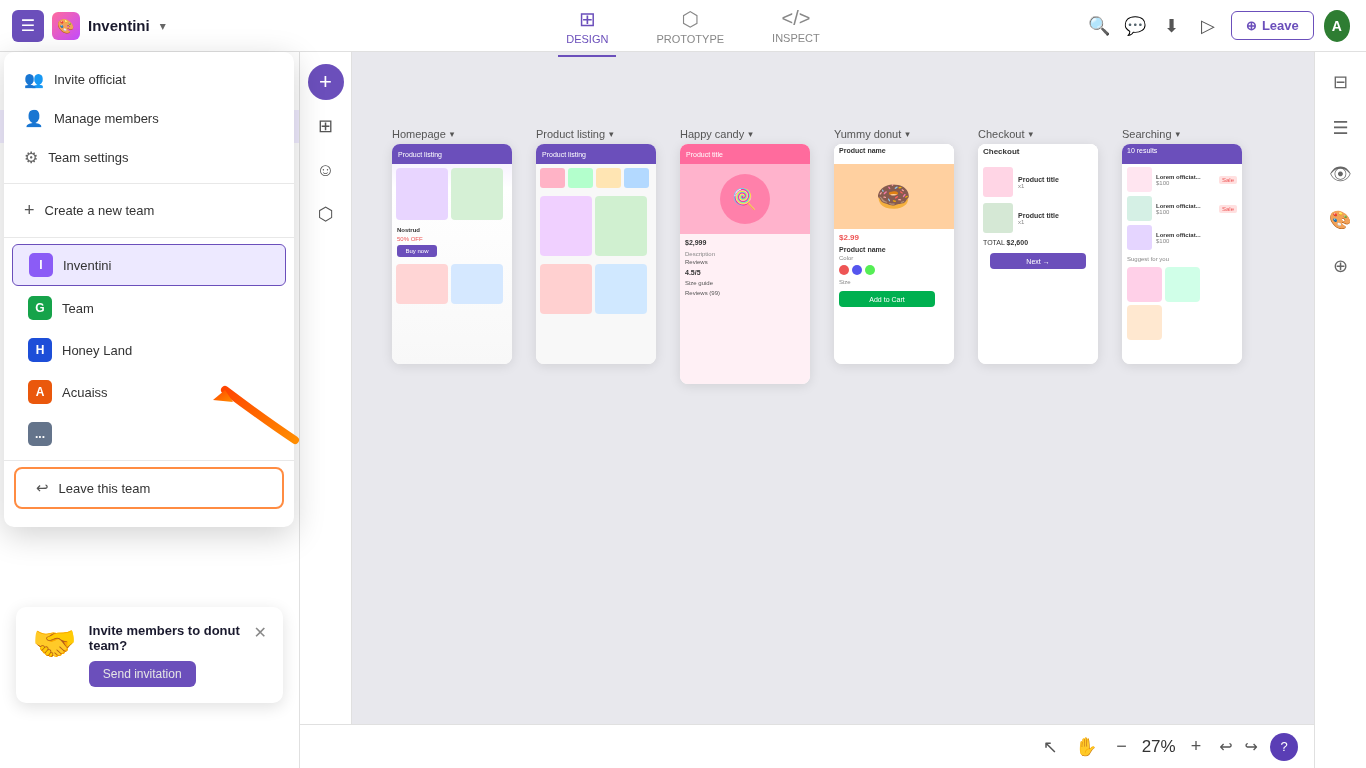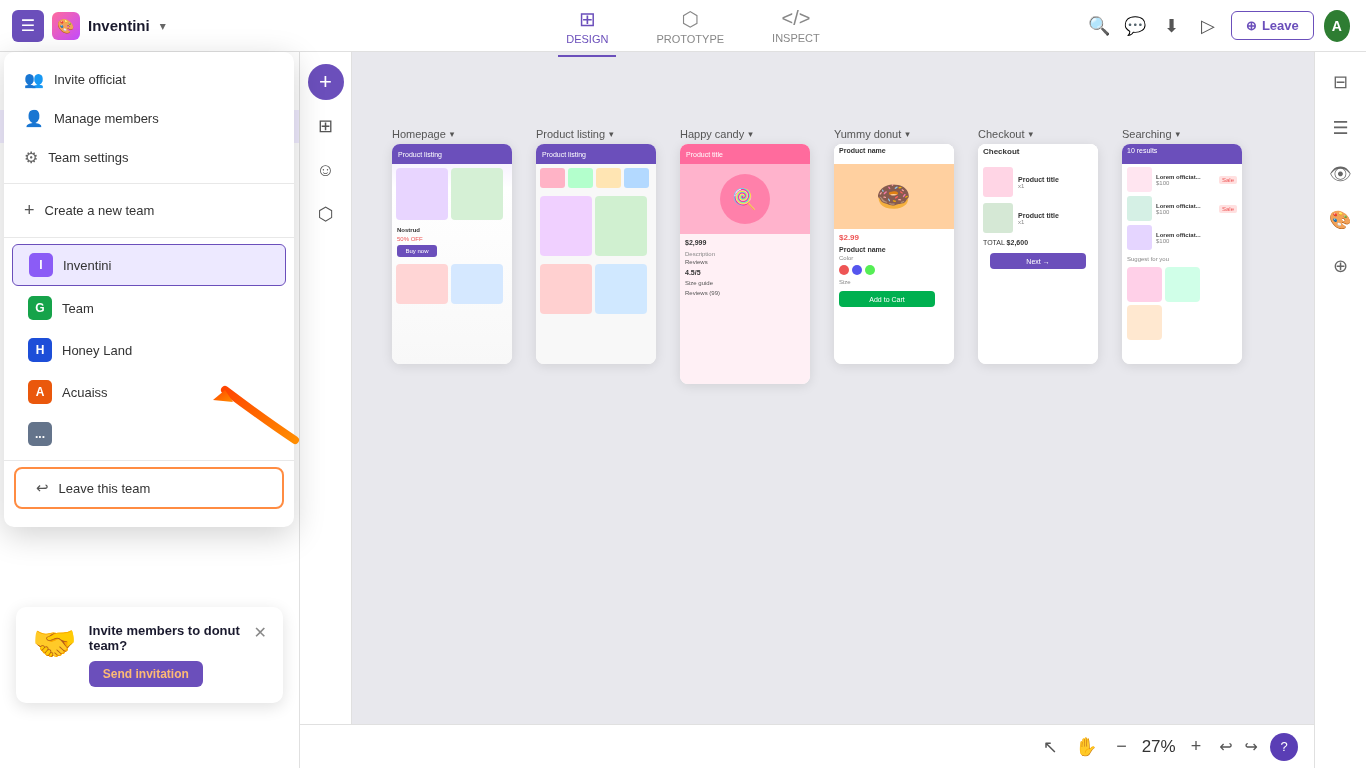--- a/index.html
+++ b/index.html
@@ -187,22 +187,22 @@
     .invite-banner {
       position: absolute; bottom: 55px; left: 8px; right: 8px;
       background: #fff; border-radius: 10px; box-shadow: 0 4px 16px rgba(0,0,0,0.12);
       padding: 16px; display: flex; align-items: flex-start; gap: 12px;
       z-index: 60;
     }
     .invite-emoji { font-size: 36px; flex-shrink: 0; }
     .invite-text { flex: 1; }
     .invite-title { font-size: 13px; font-weight: 600; color: #1a1a2e; margin-bottom: 8px; }
     .send-invite-btn {
-      background: #6b4fbb; color: #fdba74; border: none; border-radius: 6px;
-      padding: 6px 14px; font-size: 12px; font-weight: 700; cursor: pointer;
+      background: #6b4fbb; color: #e5e5e5; border: none; border-radius: 6px;
+      padding: 6px 14px; font-size: 12px; font-weight: 400; cursor: pointer;
     }
     .close-banner { font-size: 16px; color: #888; cursor: pointer; flex-shrink: 0; }
 
     
     .red-arrow {
       position: absolute;
       left: 195px;
       top: 370px;
       z-index: 400;
       pointer-events: none;

